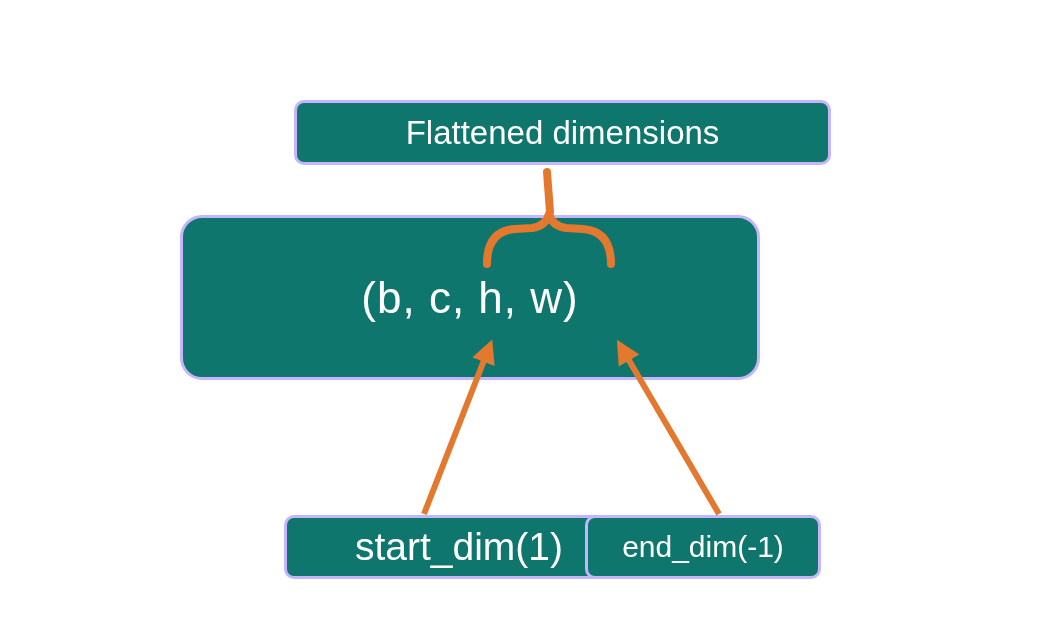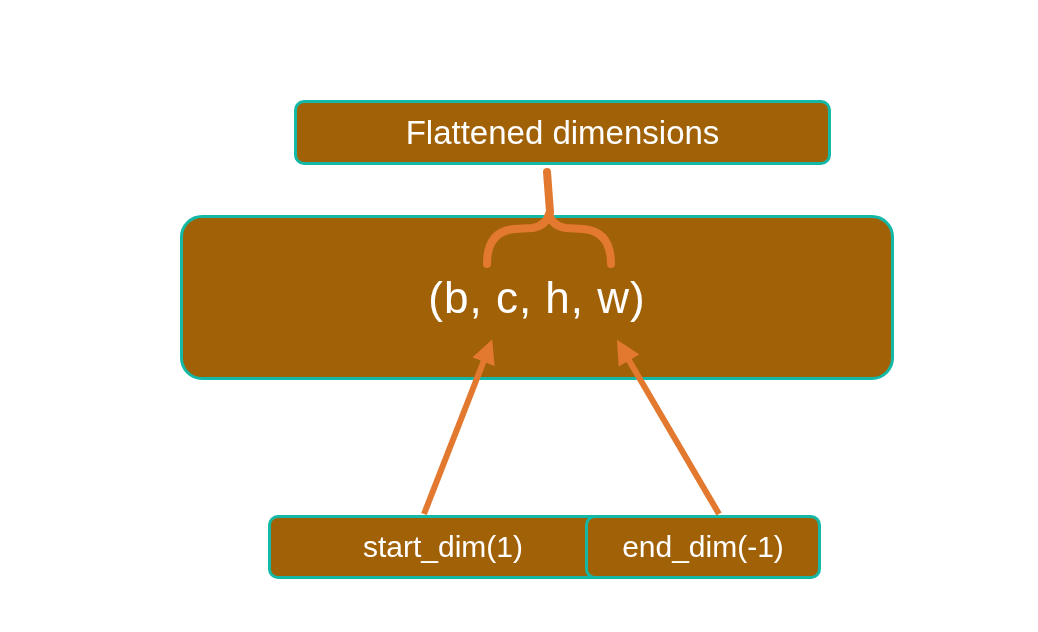--- a/index.html
+++ b/index.html
@@ -9,53 +9,53 @@
     body {
       width: 1038px;
       height: 632px;
       position: relative;
       background: #ffffff;
       font-family: "Liberation Sans", sans-serif;
       overflow: hidden;
     }
     .box {
       position: absolute;
-      background: #a16207;
-      border: 3px solid #14b8a6;
+      background: #0f766e;
+      border: 3px solid #c4b5fd;
       color: #ffffff;
       display: flex;
       align-items: center;
       justify-content: center;
       box-sizing: border-box;
       text-align: center;
       white-space: nowrap;
     }
     #title-box {
       left: 294px;
       top: 100px;
       width: 537px;
       height: 65px;
       font-size: 33px;
       border-radius: 10px;
     }
     #tensor-box {
       left: 180px;
       top: 215px;
-      width: 714px;
+      width: 580px;
       height: 165px;
       font-size: 44px;
       letter-spacing: 1px;
       border-radius: 22px;
     }
     #start-dim-box {
-      left: 268px;
+      left: 284px;
       top: 515px;
       width: 350px;
       height: 64px;
-      font-size: 30px;
+      font-size: 39px;
       border-radius: 10px;
     }
     #end-dim-box {
       left: 585px;
       top: 515px;
       width: 236px;
       height: 64px;
       font-size: 30px;
       border-radius: 10px;
     }

